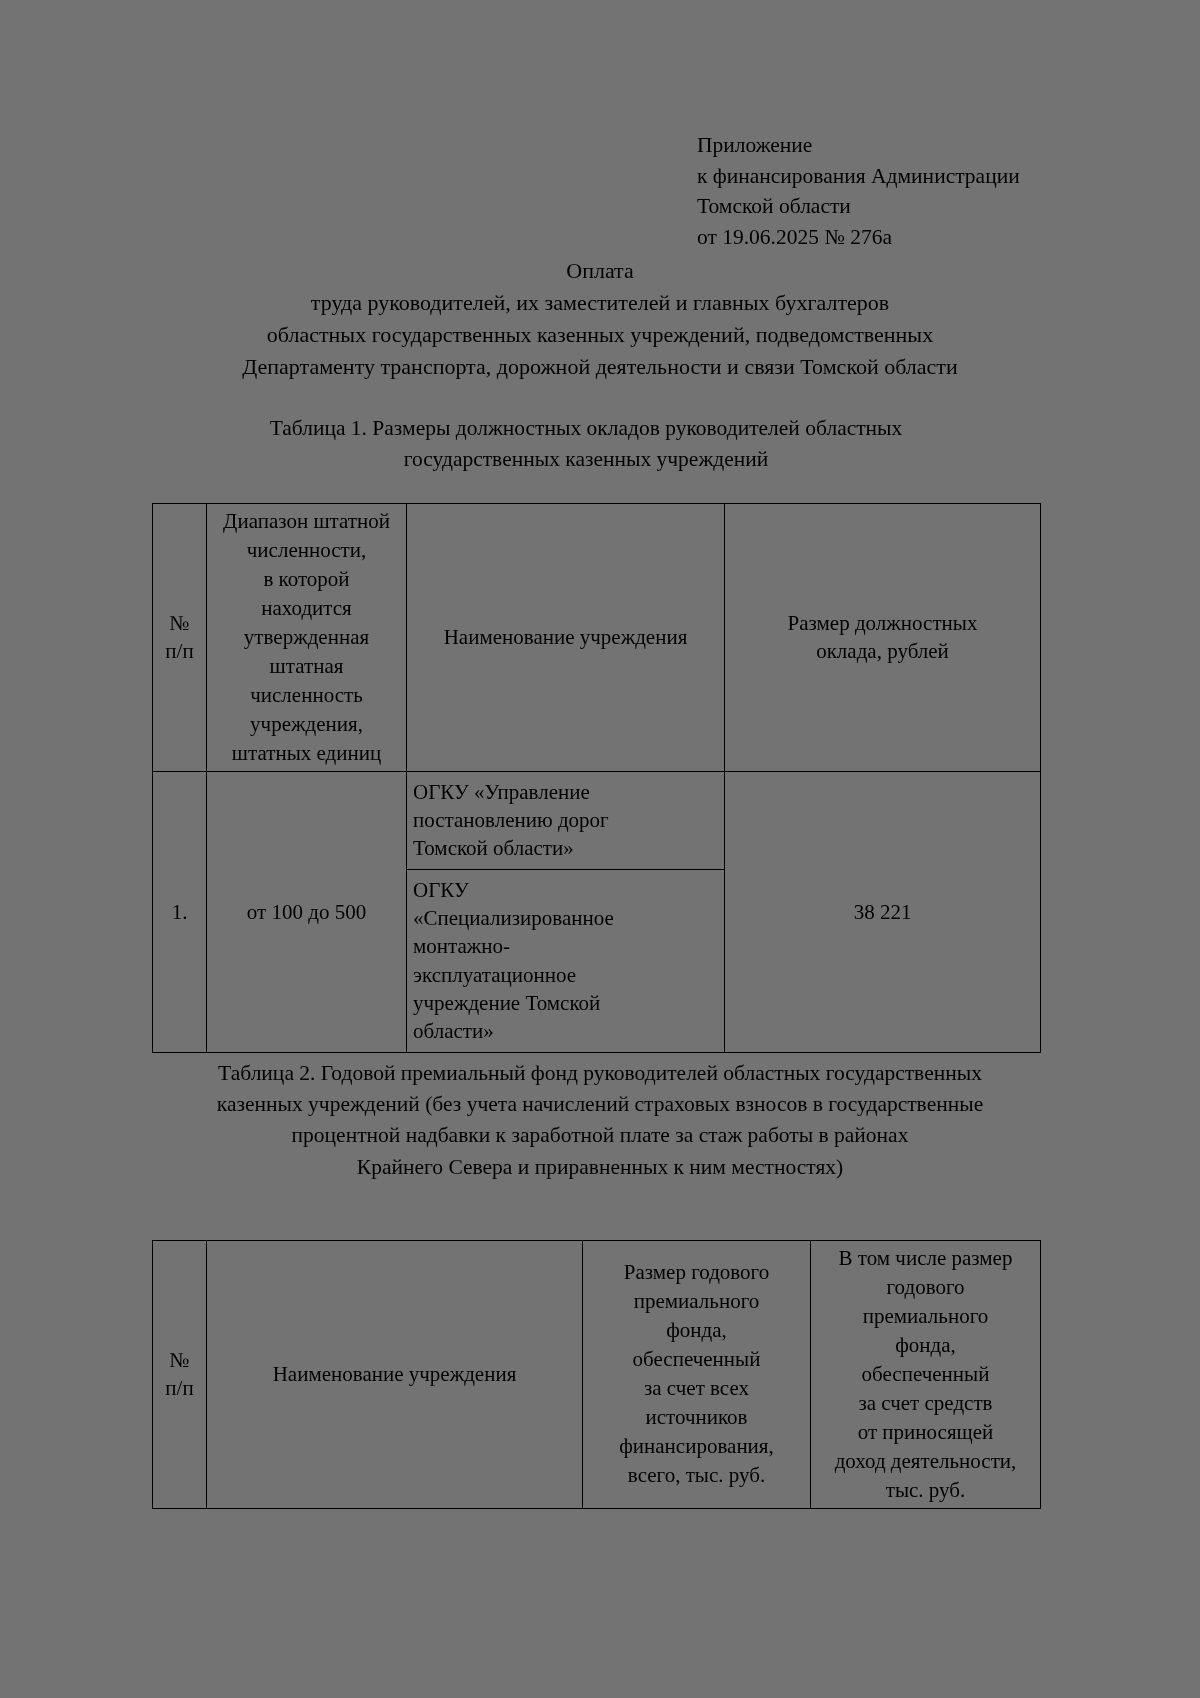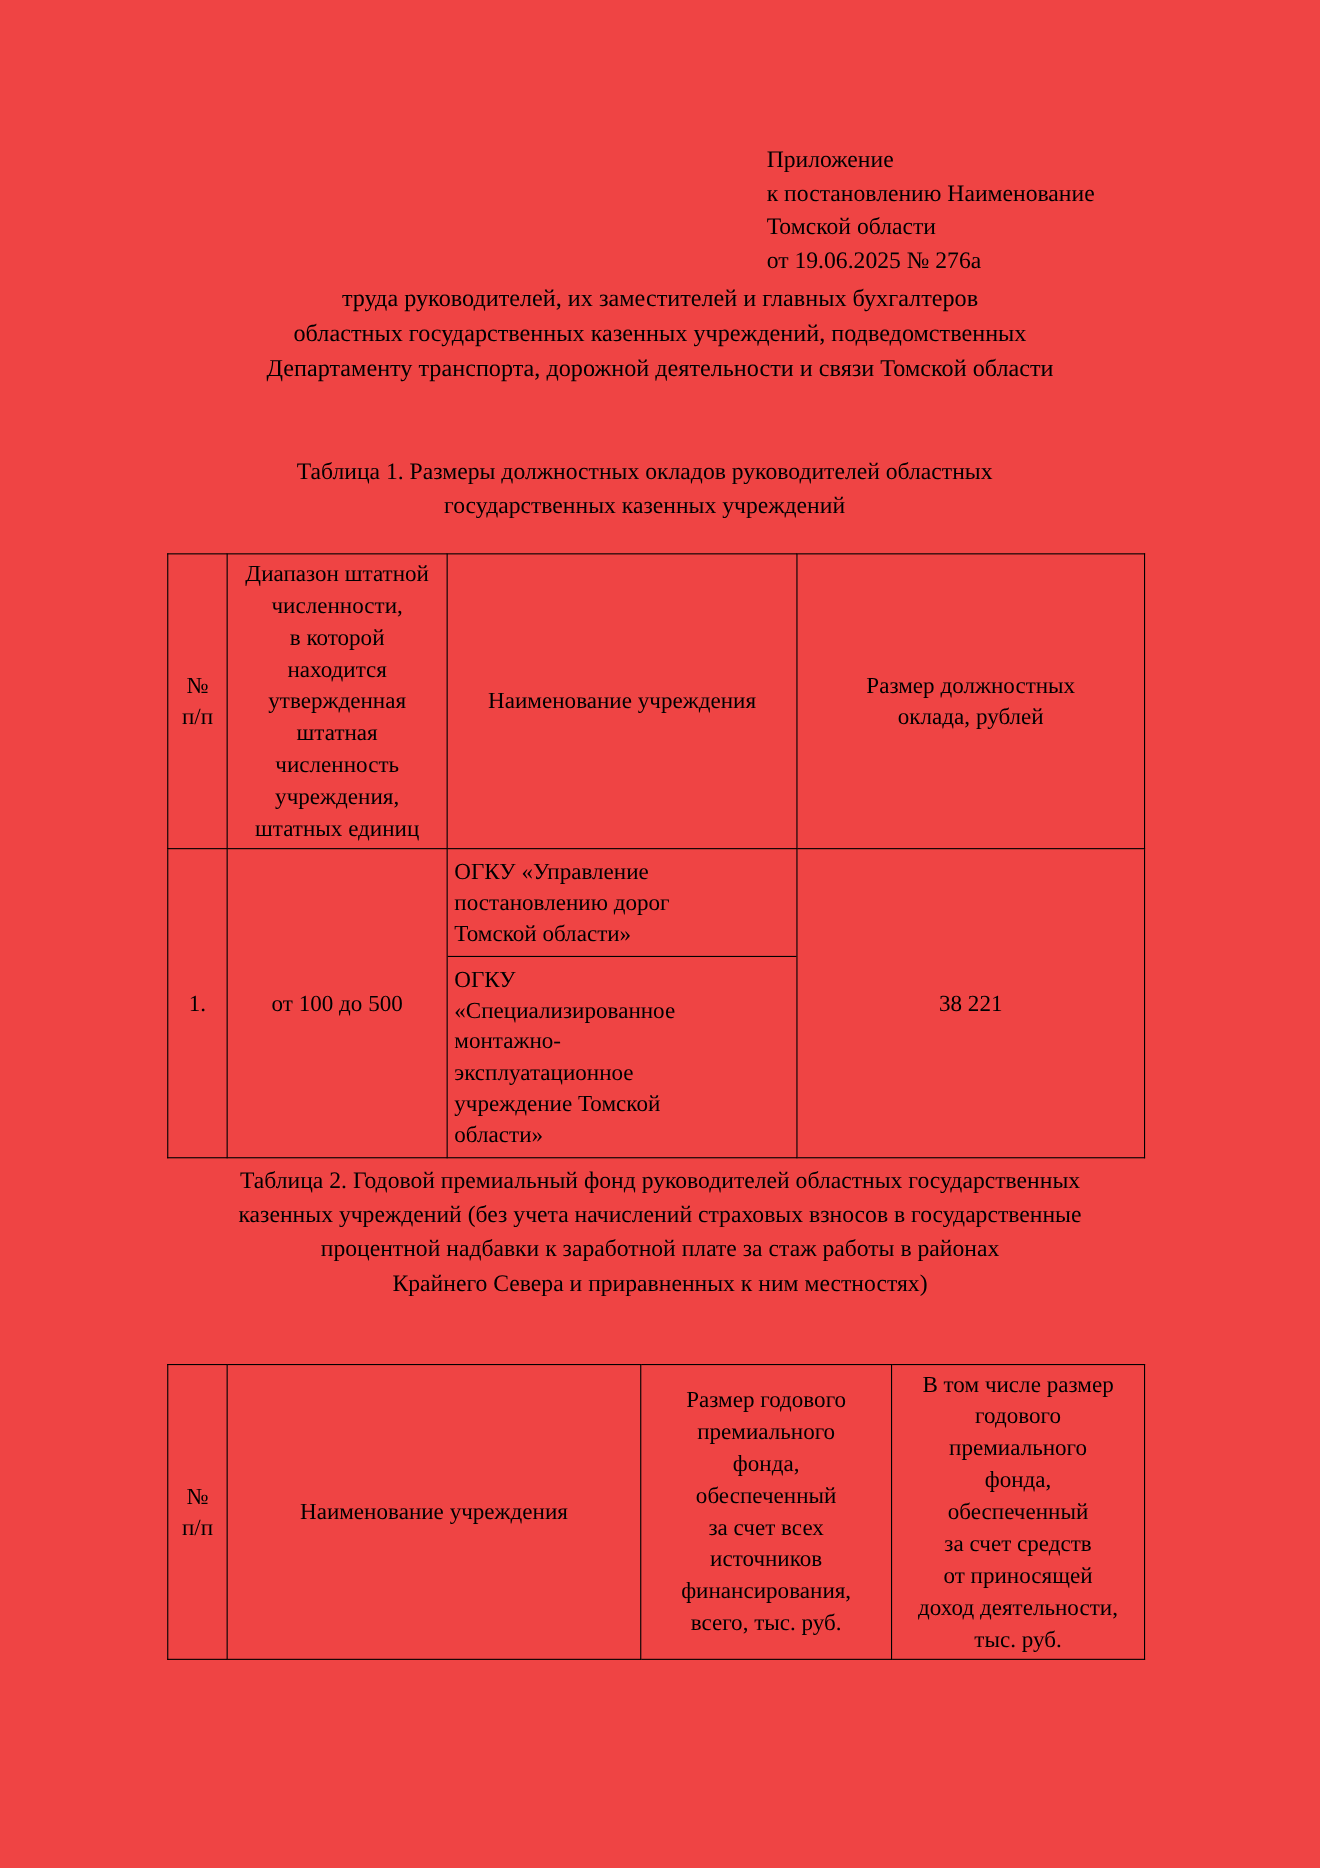--- a/index.html
+++ b/index.html
@@ -16,21 +16,21 @@
     font-size: 21px;
     line-height: 1.32;
     overflow: hidden;
   }
   .page {
     position: relative;
     width: 1200px;
     height: 1698px;
     box-sizing: border-box;
     padding: 0;
-    background: #ef4444;
+    background: #737373;
   }
 
   
   .appendix-ref {
     position: absolute;
     left: 697px;
     top: 130px;
     width: 420px;
     text-align: left;
     font-size: 21.5px;
@@ -122,26 +122,27 @@
   .cell-head-tall { padding-top: 8px; padding-bottom: 8px; }
   .hdr-narrow { line-height: 1.38; font-family: Liberation Serif, serif; }
 </style>
 </head>
 <body>
 
 <div class="page">
 
   <div class="appendix-ref">
     <div>Приложение</div>
-    <div>к постановлению Наименование</div>
+    <div>к финансирования Администрации</div>
     <div>Томской области</div>
     <div>от 19.06.2025 № 276а</div>
   </div>
 
   <div class="doc-title">
+    <div>Оплата</div>
     <div>труда руководителей, их заместителей и главных бухгалтеров</div>
     <div>областных государственных казенных учреждений, подведомственных</div>
     <div>Департаменту транспорта, дорожной деятельности и связи Томской области</div>
   </div>
 
   <div class="table-caption" id="caption-1">
     <div>Таблица 1. Размеры должностных окладов руководителей областных</div>
     <div>государственных казенных учреждений</div>
   </div>
 

